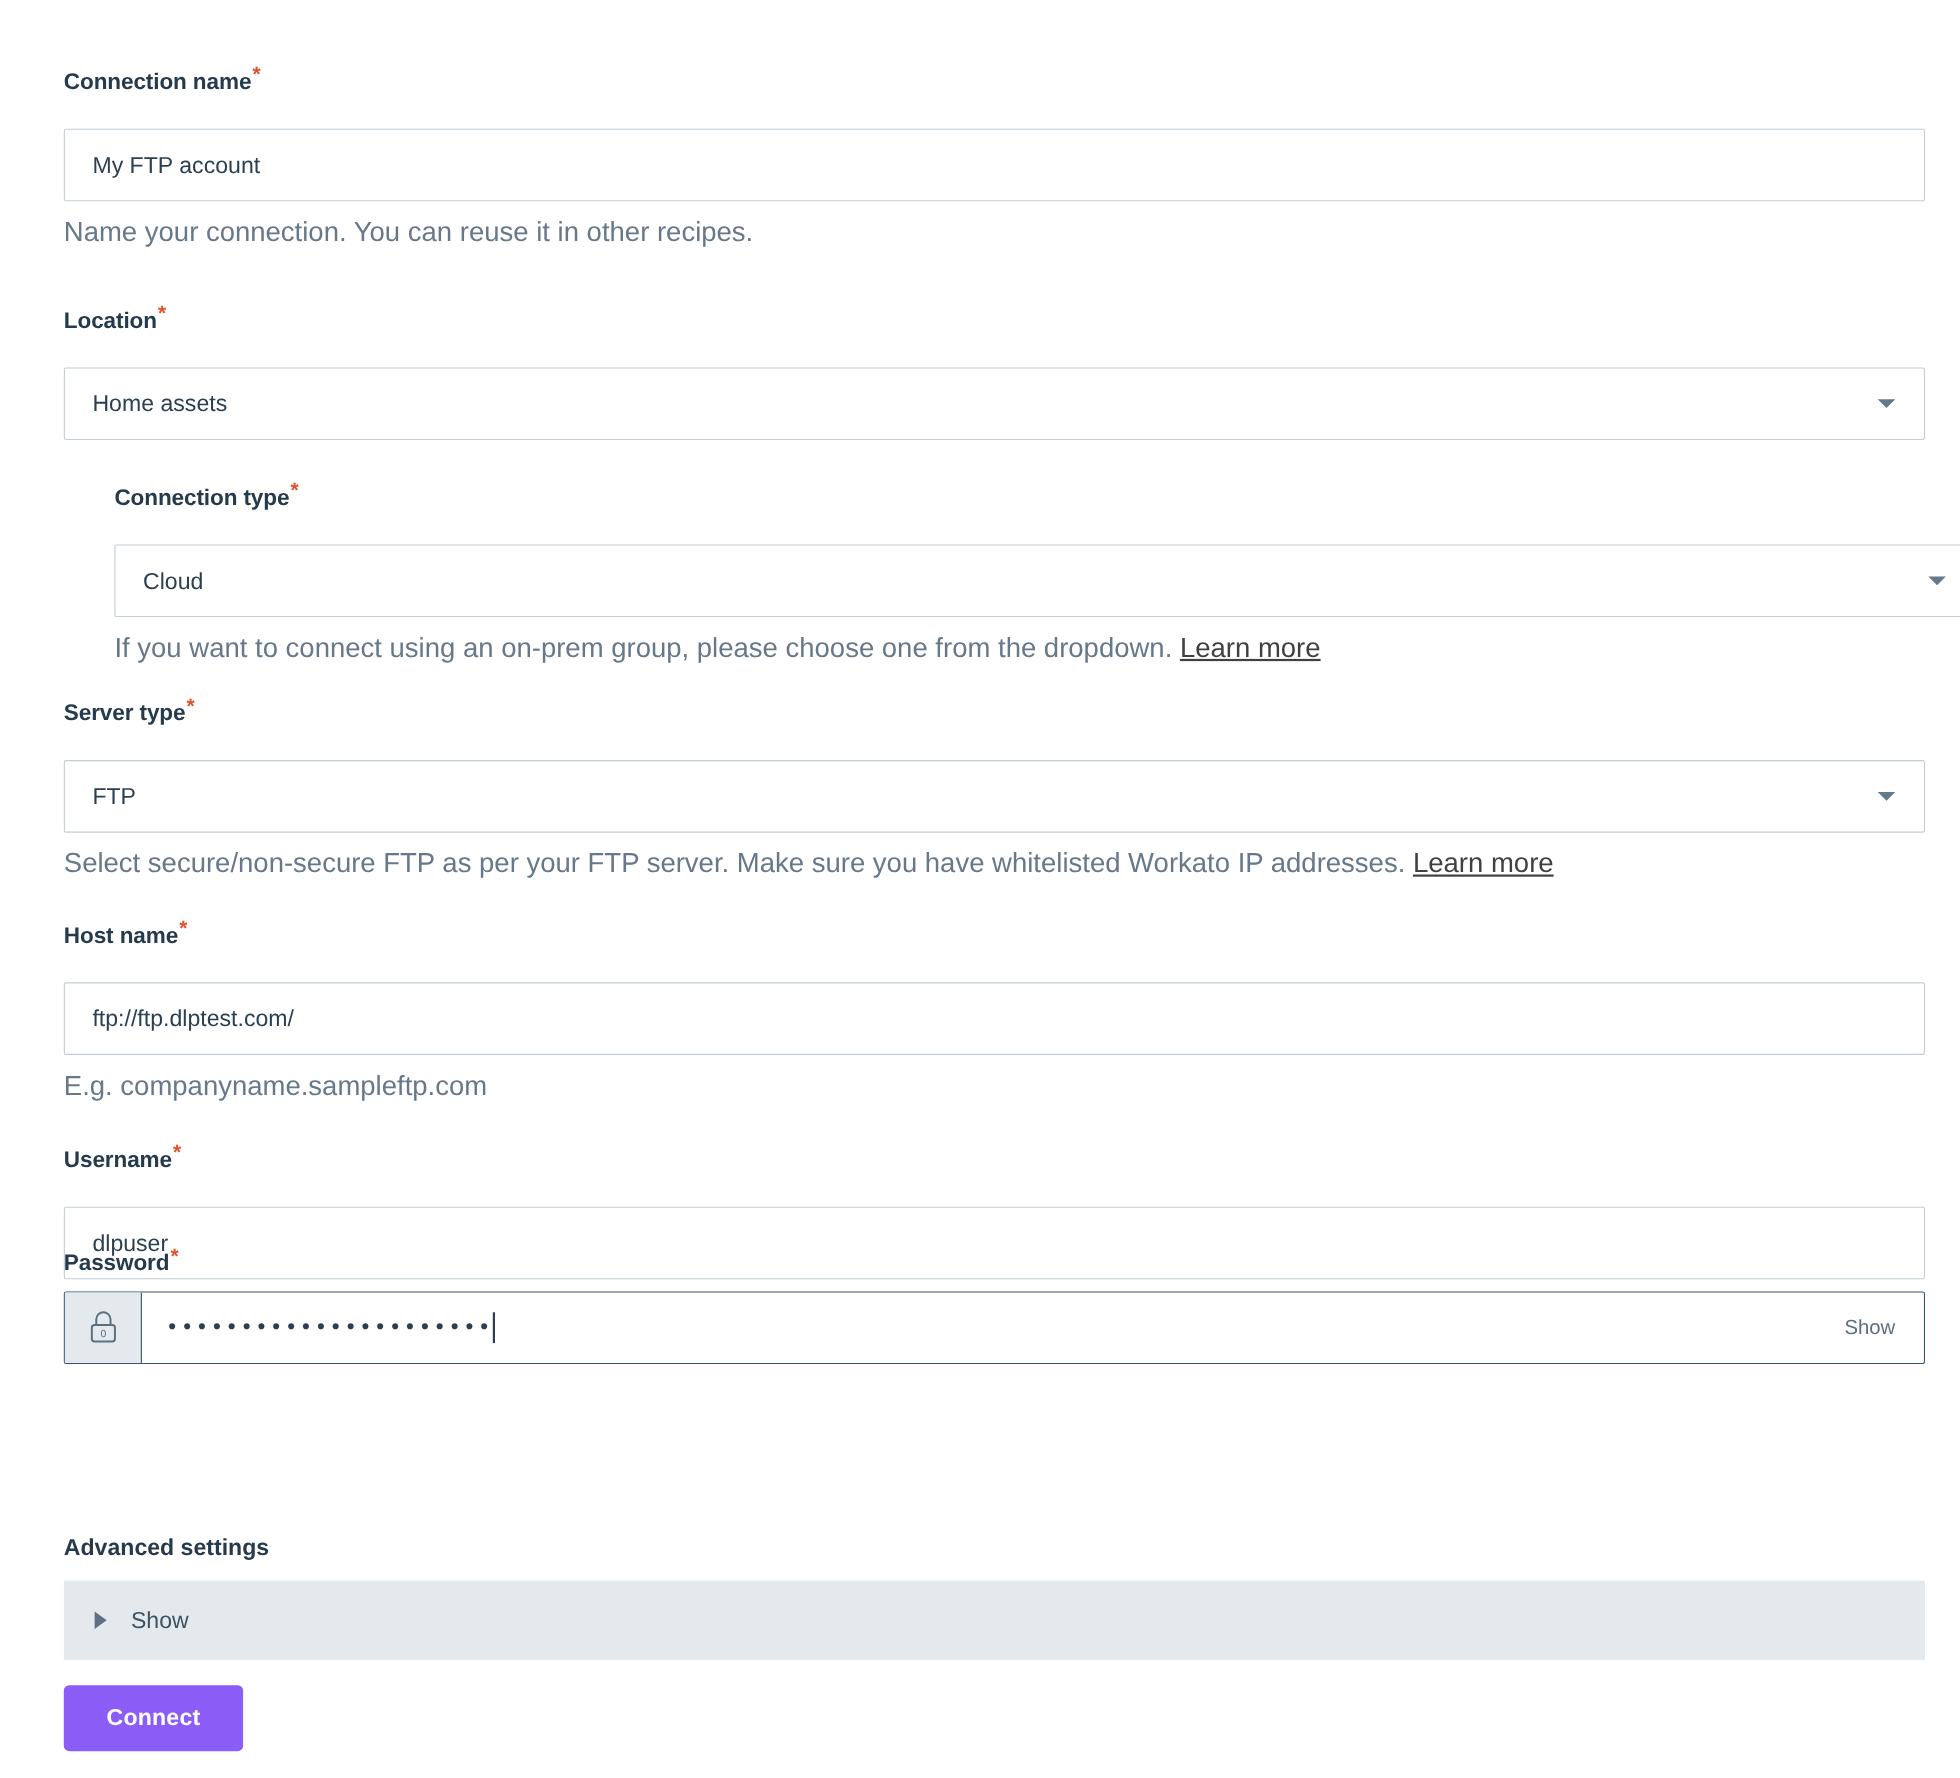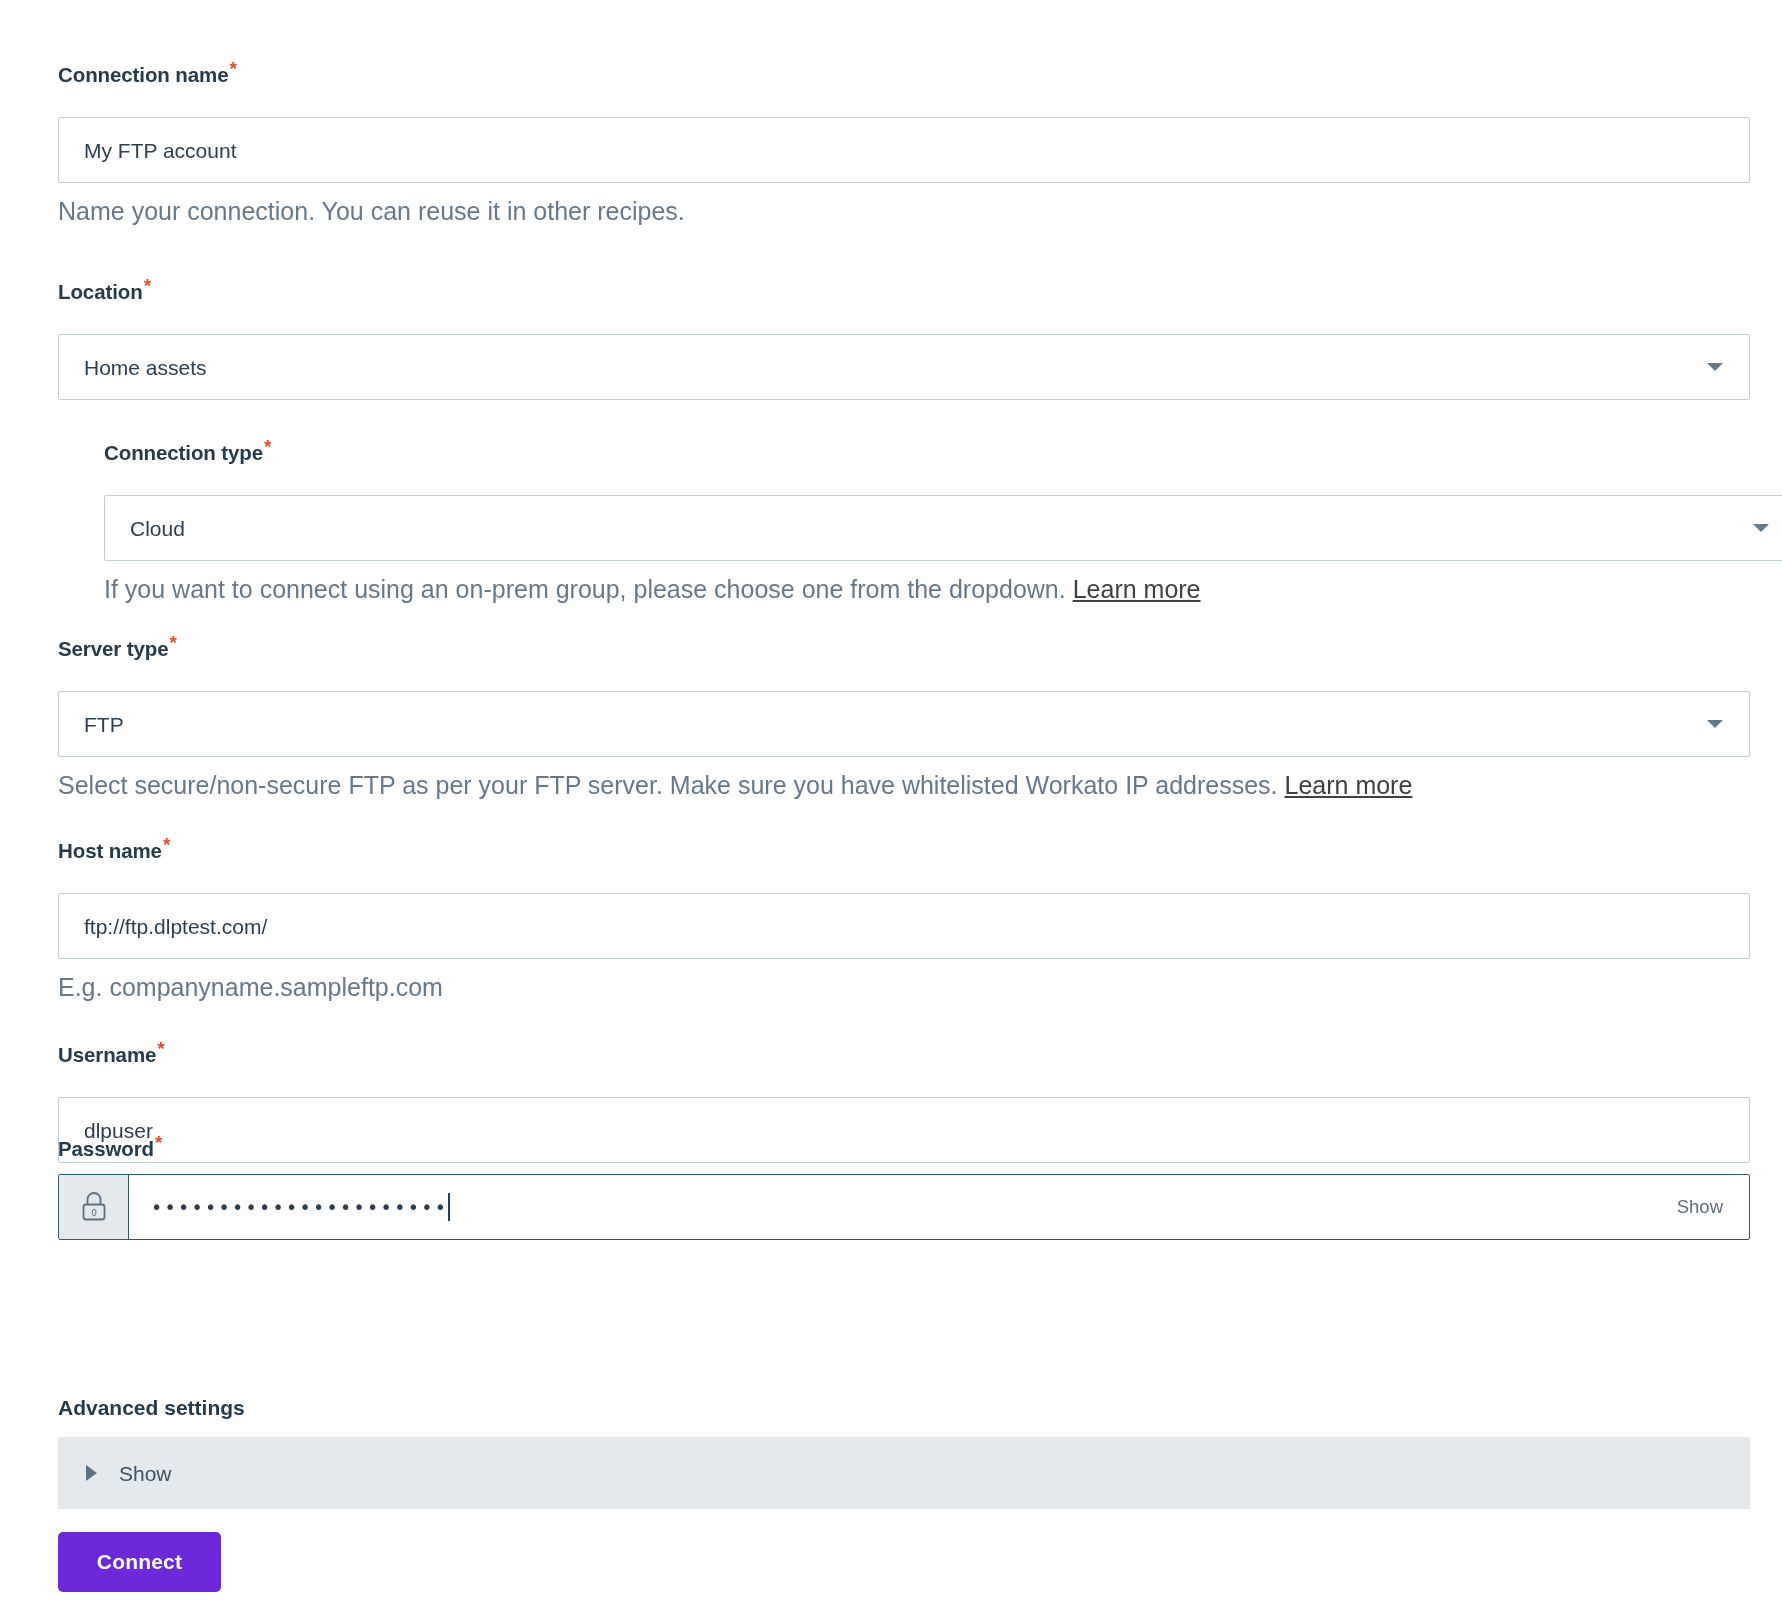--- a/index.html
+++ b/index.html
@@ -167,21 +167,21 @@
     margin-right: 22px;
   }
   .adv-text { font-size: 21px; color: #3d5263; line-height: 1; }
 
   
   .connect-btn {
     position: absolute;
     left: 0;
     width: 163px;
     height: 60px;
-    background: #6d28d9;
+    background: #8b5cf6;
     border: none;
     border-radius: 5px;
     color: #ffffff;
     font-size: 21px;
     font-weight: bold;
     font-family: "Liberation Sans", sans-serif;
     cursor: pointer;
     letter-spacing: 0.2px;
   }
 </style>

